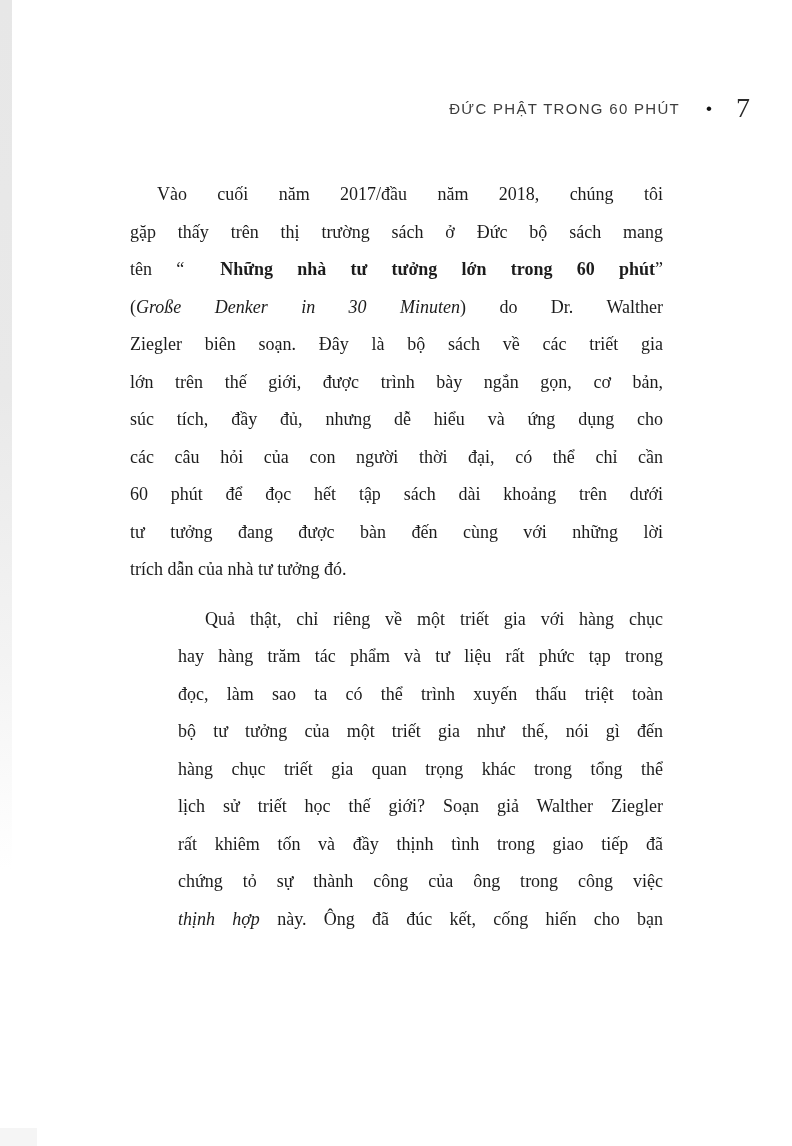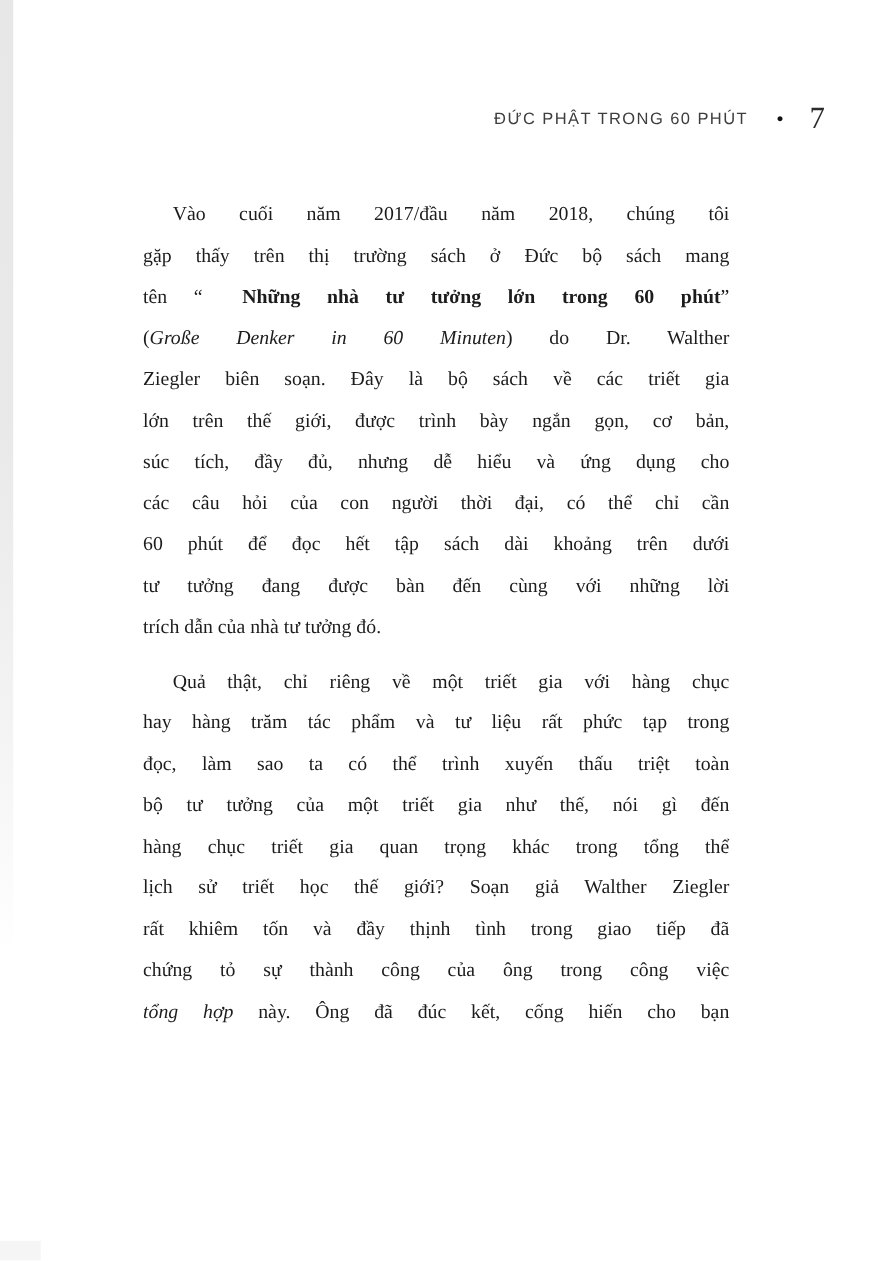--- a/index.html
+++ b/index.html
@@ -62,21 +62,21 @@
     line-height: 1;
   }
   
   #text-block {
     position: absolute;
     left: 130px;
     top: 176px;
     width: 533px;
   }
   .paragraph { margin: 0; }
-  .paragraph + .paragraph { margin-top: 12px; }
+  .paragraph + .paragraph { margin-top: 12px; margin-left: 48px; }
   .line {
     font-size: 18px;
     line-height: 37.5px;
     text-align: justify;
     text-align-last: justify;
     white-space: normal;
     color: #1c1c1c;
   }
   .line.first { text-indent: 27px; }
   .line.lastfree { text-align-last: left; }
@@ -95,35 +95,35 @@
     <span id="running-title">ĐỨC PHẬT TRONG 60 PHÚT</span>
     <span id="header-bullet">•</span>
     <span id="page-number">7</span>
   </div>
 
   <div id="text-block">
       <div class="paragraph">
         <div class="line first"><span>Vào cuối năm 2017/đầu năm 2018, chúng tôi</span></div>
         <div class="line"><span>gặp thấy trên thị trường sách ở Đức bộ sách mang</span></div>
         <div class="line"><span>tên “</span><span class="b">Những nhà tư tưởng lớn trong 60 phút</span><span>”</span></div>
-        <div class="line"><span>(</span><span class="i">Große Denker in 60 Minuten</span><span>) do Dr. Walther</span></div>
+        <div class="line"><span>(</span><span class="i">Große Denker in 30 Minuten</span><span>) do Dr. Walther</span></div>
         <div class="line"><span>Ziegler biên soạn. Đây là bộ sách về các triết gia</span></div>
         <div class="line"><span>lớn trên thế giới, được trình bày ngắn gọn, cơ bản,</span></div>
         <div class="line"><span>súc tích, đầy đủ, nhưng dễ hiểu và ứng dụng cho</span></div>
         <div class="line"><span>các câu hỏi của con người thời đại, có thể chỉ cần</span></div>
         <div class="line"><span>60 phút để đọc hết tập sách dài khoảng trên dưới</span></div>
         <div class="line"><span>tư tưởng đang được bàn đến cùng với những lời</span></div>
         <div class="line lastfree"><span>trích dẫn của nhà tư tưởng đó.</span></div>
       </div>
       <div class="paragraph">
         <div class="line first"><span>Quả thật, chỉ riêng về một triết gia với hàng chục</span></div>
         <div class="line"><span>hay hàng trăm tác phẩm và tư liệu rất phức tạp trong</span></div>
         <div class="line"><span>đọc, làm sao ta có thể trình xuyến thấu triệt toàn</span></div>
         <div class="line"><span>bộ tư tưởng của một triết gia như thế, nói gì đến</span></div>
         <div class="line"><span>hàng chục triết gia quan trọng khác trong tổng thể</span></div>
         <div class="line"><span>lịch sử triết học thế giới? Soạn giả Walther Ziegler</span></div>
         <div class="line"><span>rất khiêm tốn và đầy thịnh tình trong giao tiếp đã</span></div>
         <div class="line"><span>chứng tỏ sự thành công của ông trong công việc</span></div>
-        <div class="line"><span class="i">tổng hợp</span><span> này. Ông đã đúc kết, cống hiến cho bạn</span></div>
+        <div class="line"><span class="i">thịnh hợp</span><span> này. Ông đã đúc kết, cống hiến cho bạn</span></div>
       </div>
     </div>
 
 </div>
 
 </body></html>

